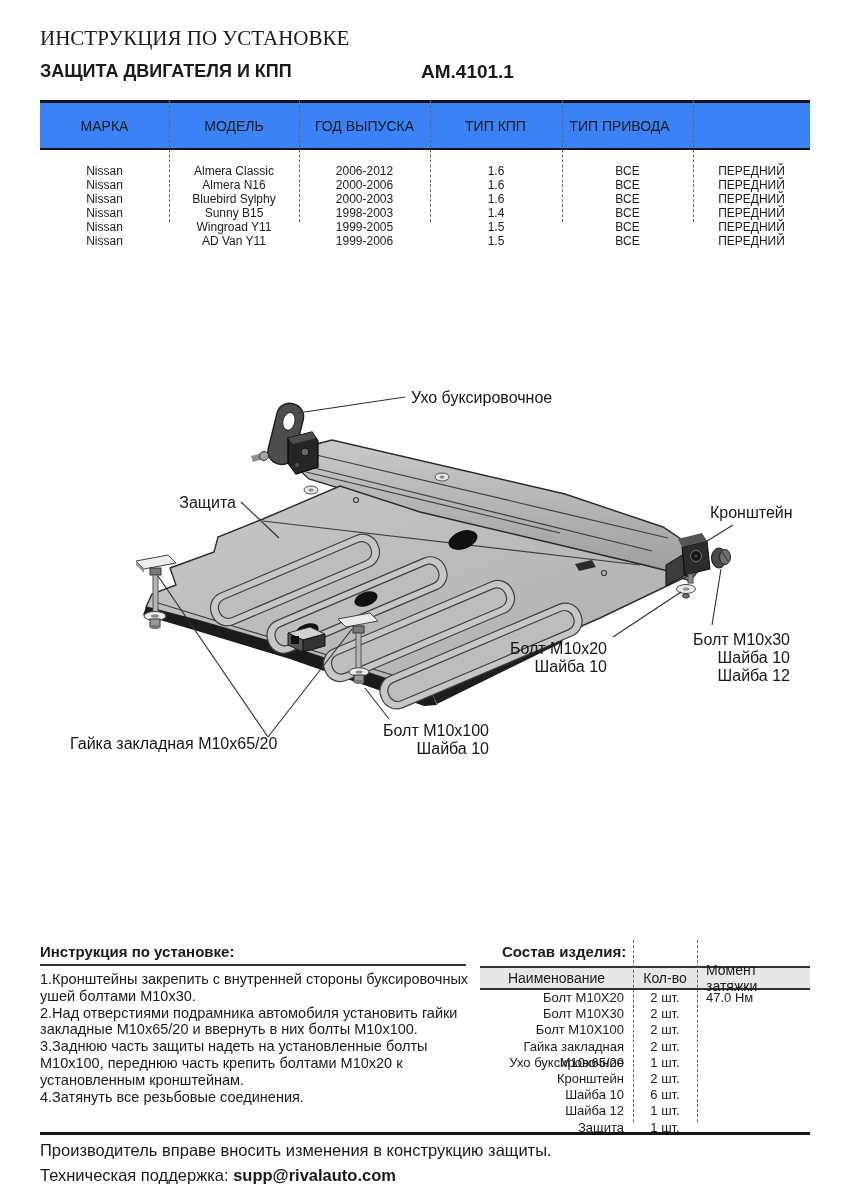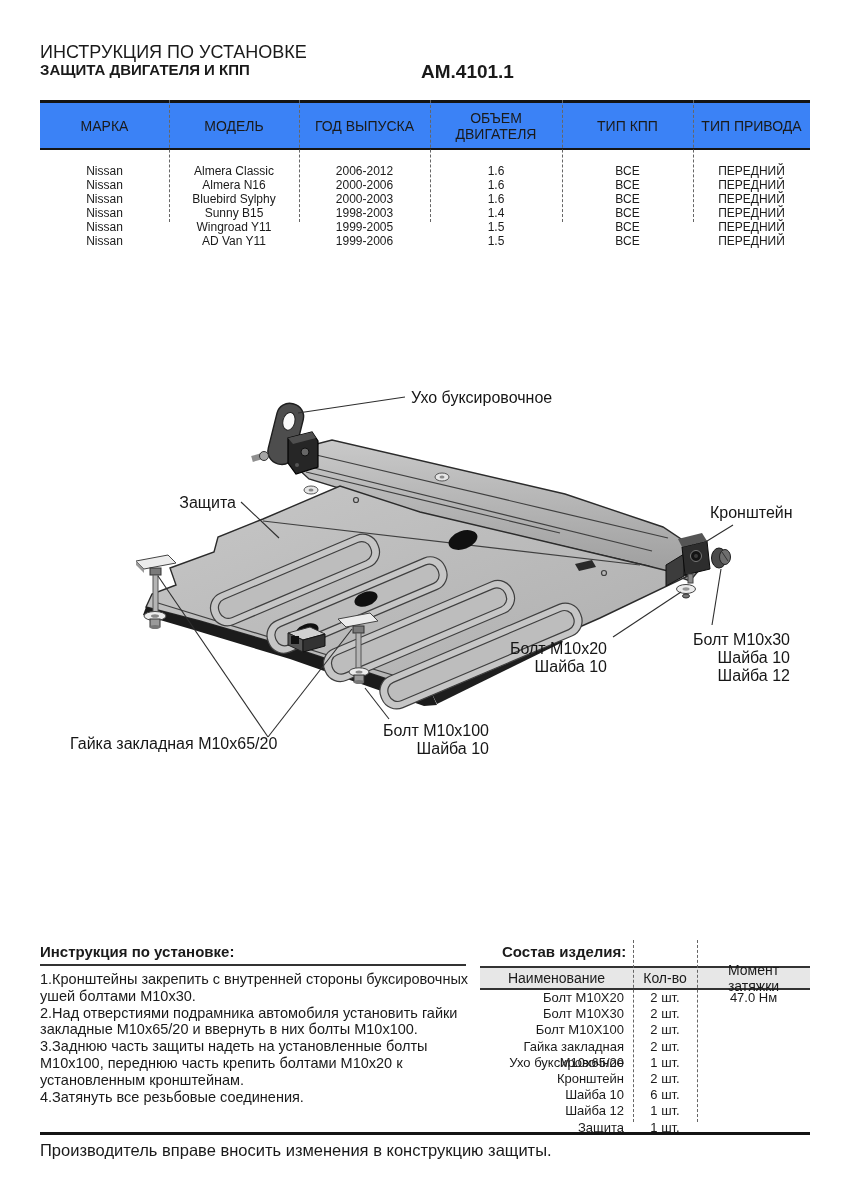--- a/index.html
+++ b/index.html
@@ -3,22 +3,22 @@
 <meta charset="utf-8">
 <style>
   html,body { margin:0; padding:0; background:#ffffff; }
   .page {
     position:relative; width:848px; height:1200px; background:#fff;
     font-family:"Liberation Sans", sans-serif; color:#1a1a1a; overflow:hidden;
   }
   .abs { position:absolute; }
 
   
-  .hdr-sub   { left:40px; top:42px;  font-size:18px; }
-  .hdr-title { left:40px; top:61px;  font-size:15px; font-weight:bold; }
+  .hdr-sub   { left:40px; top:26px;  font-size:21px;font-family:Liberation Serif, serif; }
+  .hdr-title { left:40px; top:61px;  font-size:18px; font-weight:bold; }
   .hdr-part  { left:421px; top:61px; font-size:19px; font-weight:bold; }
 
   
   .vtable { left:40px; top:100px; width:770px; }
   .vhead {
     display:flex; align-items:center; background:#3b82f6;
     border-top:3px solid #141414; border-bottom:2px solid #141414;
     height:45px; font-size:14px; text-align:center; line-height:16px;
   }
   .vhead > div, .vrow > div { flex:0 0 auto; }
@@ -35,21 +35,21 @@
   
   .pt-title { left:502px; top:943px; font-size:15px; font-weight:bold; }
   .ptable { left:480px; top:966px; width:330px; }
   .phead {
     display:flex; align-items:center; background:#e7e7e7;
     border-top:2px solid #333; border-bottom:2px solid #333;
     height:20px; font-size:14px;
   }
   .p0{width:153px; text-align:right; padding-right:9px; box-sizing:border-box;}
   .p1{width:64px;  text-align:center;}
-  .p2{width:104px; text-align:center; padding-left:9px; box-sizing:border-box;}
+  .p2{width:104px; text-align:left; padding-left:9px; box-sizing:border-box;}
   .phead .p0 { text-align:center; padding-right:0; }
   .pbody { }
   .prow { display:flex; height:16.2px; line-height:16.2px; font-size:13px; }
   .pdash { position:absolute; width:0; border-left:1px dashed #666; top:940px; height:182px; }
 
   
   .bottom-rule { left:40px; top:1132px; width:770px; border-top:3px solid #141414; height:0; }
   .footer { left:40px; top:1138px; font-size:16.5px; line-height:24.5px; }
   .footer b { font-weight:bold; }
 
@@ -65,21 +65,20 @@
 
   <div class="abs hdr-sub">ИНСТРУКЦИЯ ПО УСТАНОВКЕ</div>
   <div class="abs hdr-title">ЗАЩИТА ДВИГАТЕЛЯ И КПП</div>
   <div class="abs hdr-part">АМ.4101.1</div>
 
   <div class="abs vtable">
     <div class="vhead">
       <div class="c0">МАРКА</div>
       <div class="c1">МОДЕЛЬ</div>
       <div class="c2">ГОД ВЫПУСКА</div>
-      <div class="c3">ОБЪЕМ ДВИГАТЕЛЯ</div>
       <div class="c4">ТИП КПП</div>
       <div class="c5">ТИП ПРИВОДА</div>
     </div>
     <div class="vbody">
       <div class="vrow">
           <div class="c0">Nissan</div>
           <div class="c1">Almera Classic</div>
           <div class="c2">2006-2012</div>
           <div class="c3">1.6</div>
           <div class="c4">ВСЕ</div>
@@ -341,15 +340,16 @@
           <span class="p2"></span>
         </div>
     </div>
   </div>
   <div class="abs pdash" style="left:633px"></div>
   <div class="abs pdash" style="left:697px"></div>
 
   <div class="abs bottom-rule"></div>
   <div class="abs footer">
     <div>Производитель вправе вносить изменения в конструкцию защиты.</div>
+    <div><span>Техническая поддержка: </span><b>supp@rivalauto.com</b></div>
   </div>
 
 </div>
 
 </body></html>

